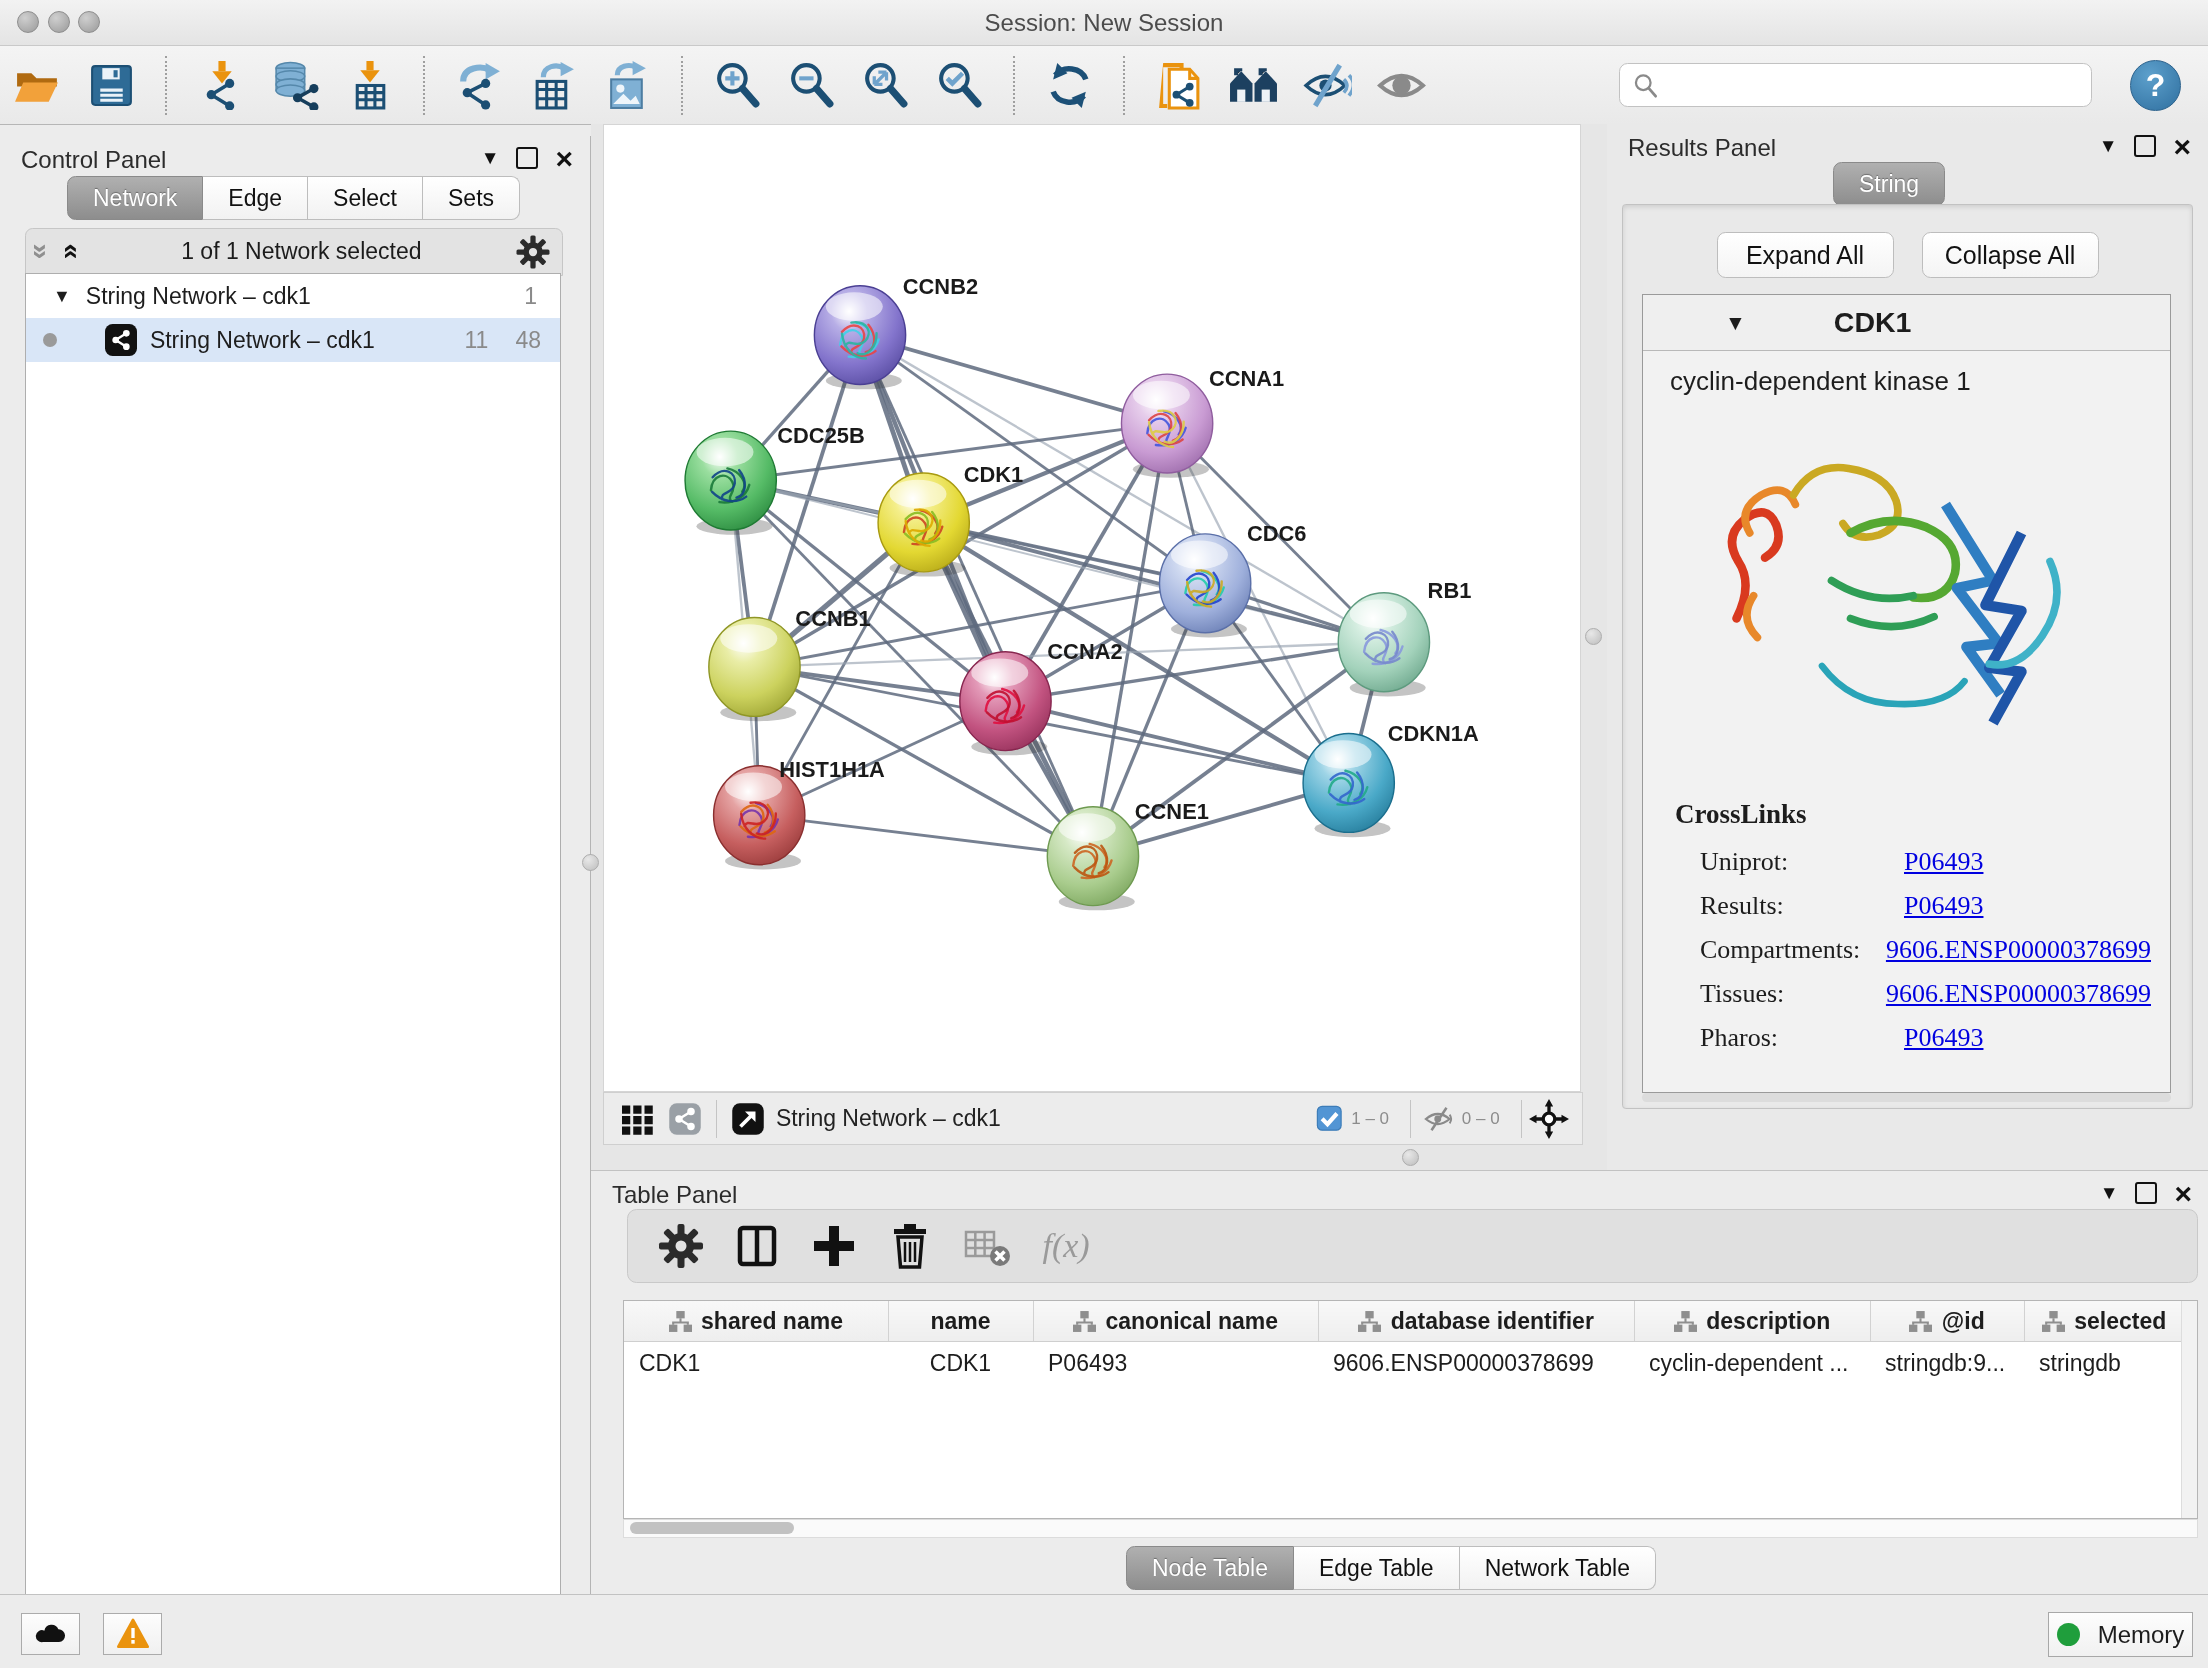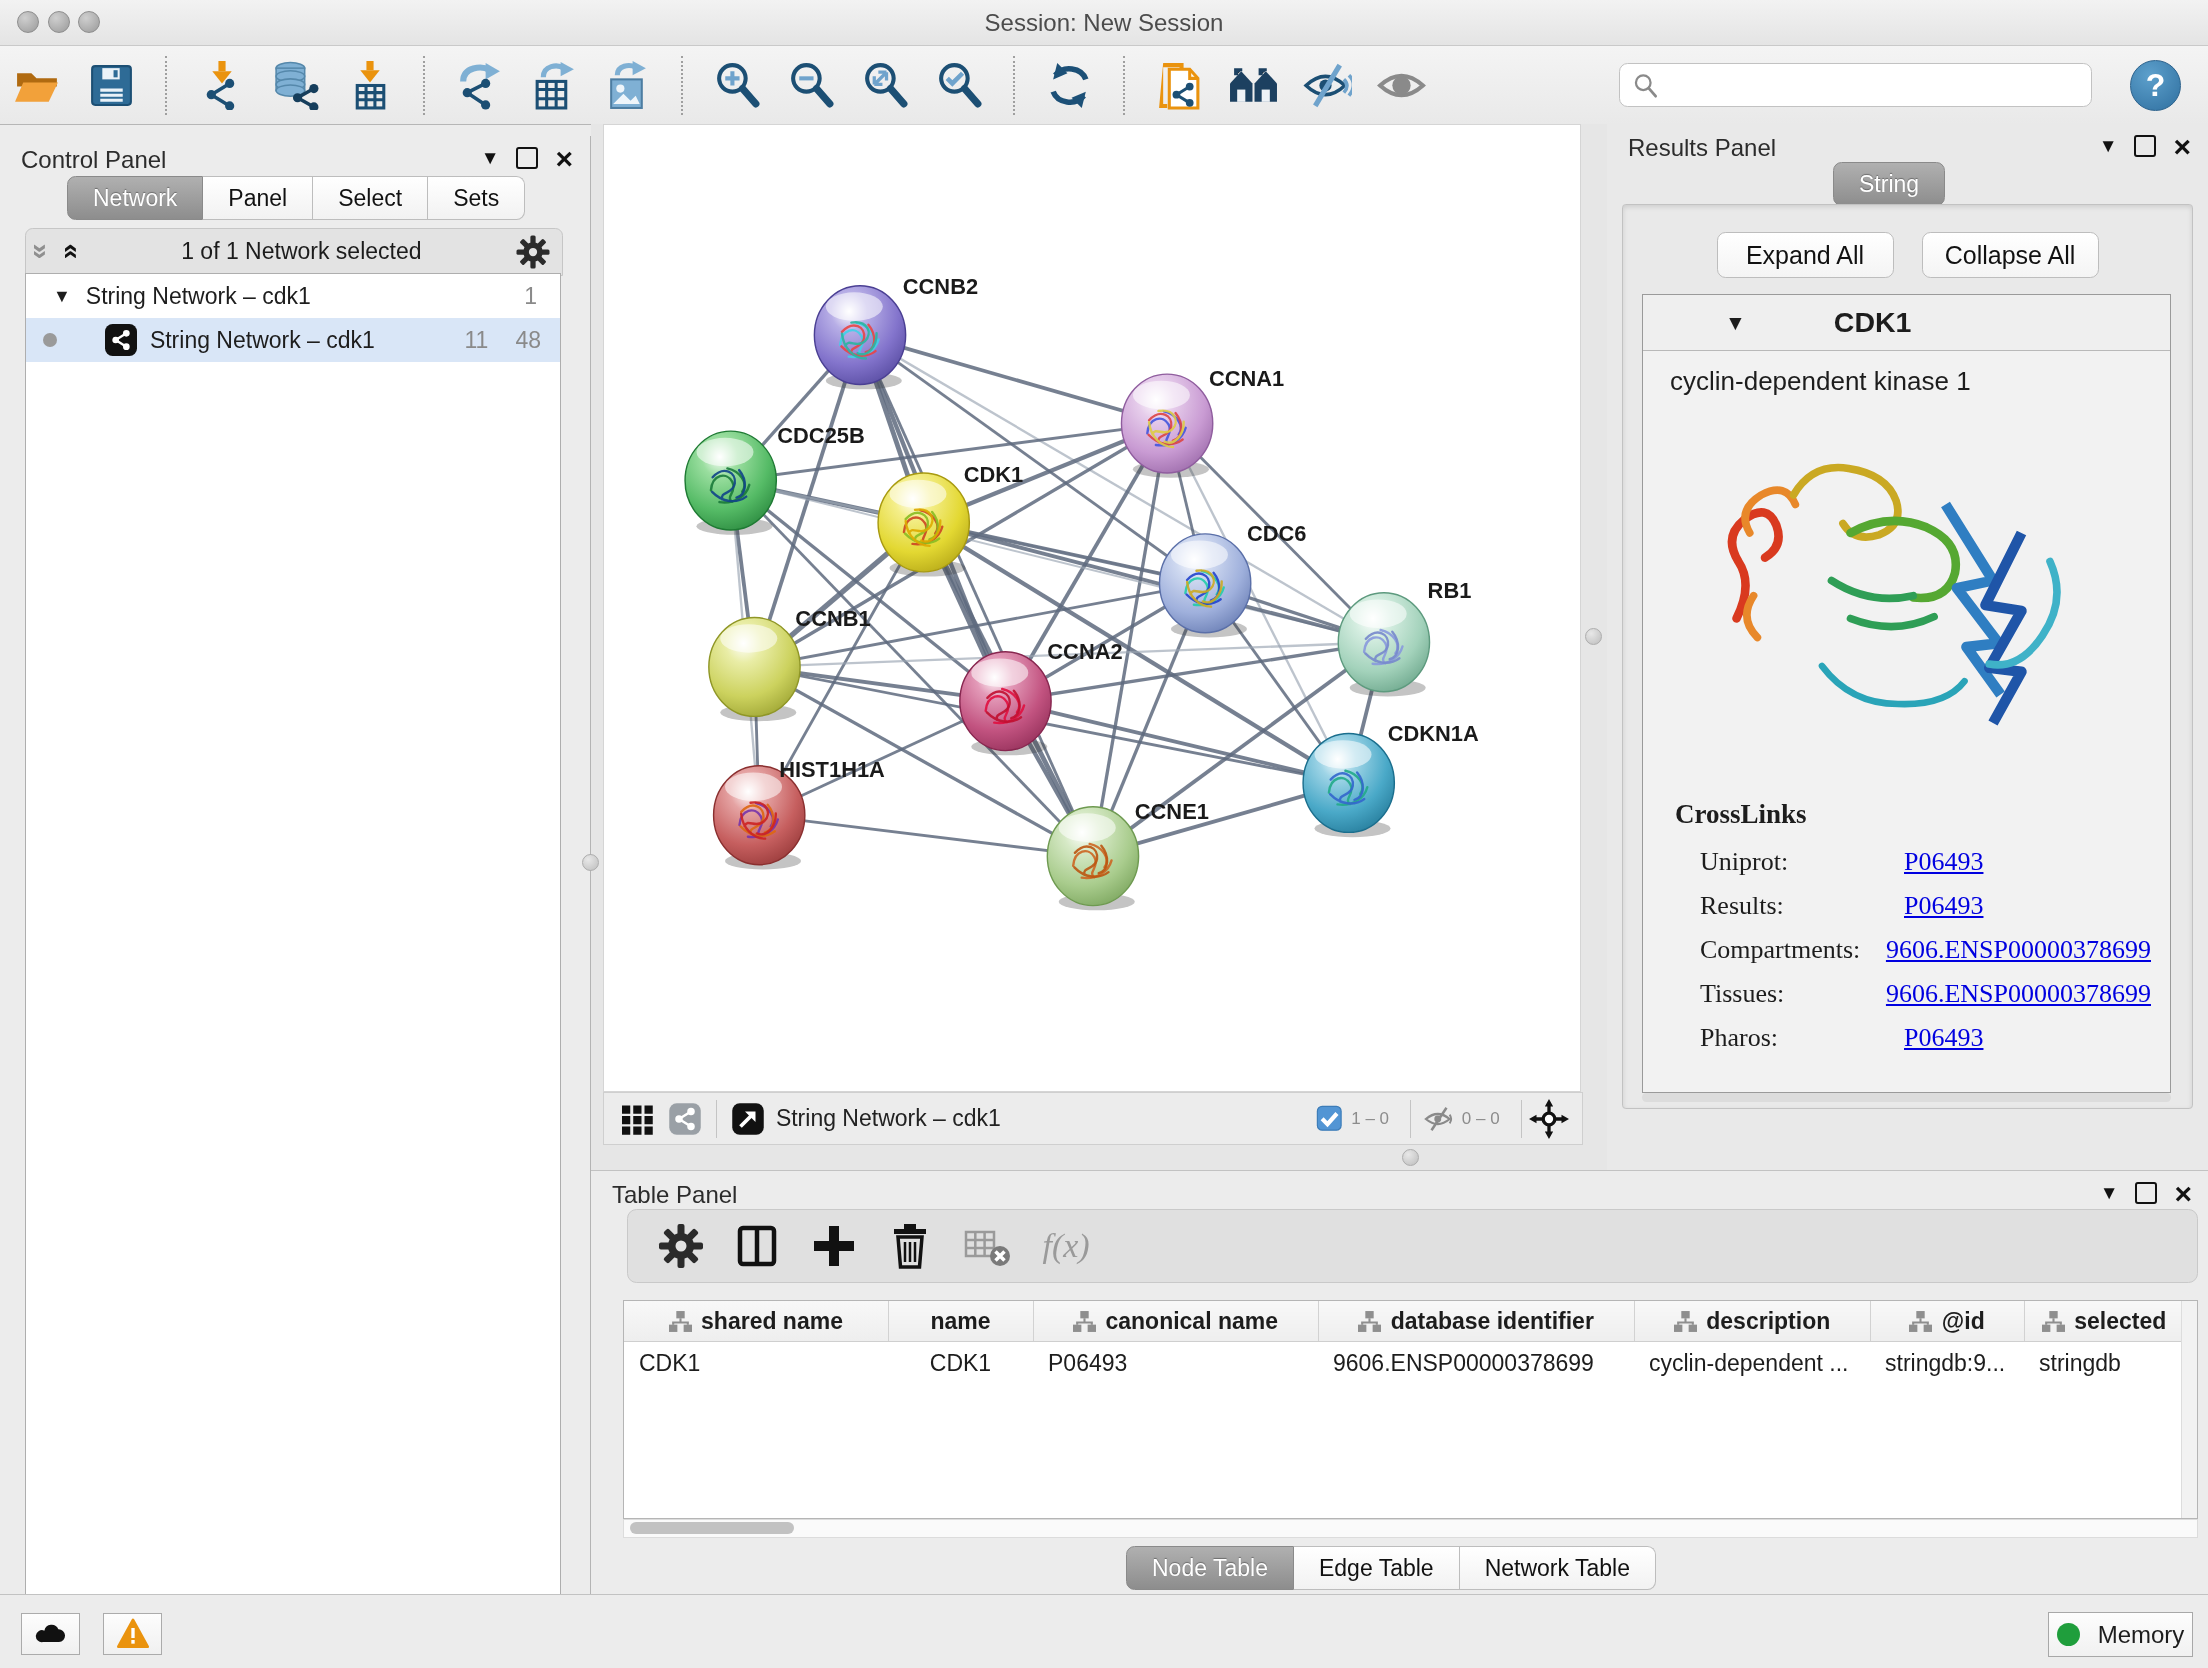--- a/index.html
+++ b/index.html
@@ -480,21 +480,21 @@
 
 <div id="control-panel">
   <div class="panel-head">Control Panel</div>
   <div class="win-ctrls">
     <span class="wc-tri">▼</span>
     <span class="wc-box"></span>
     <span class="wc-x">×</span>
   </div>
   <div id="cp-tabs" class="tabs">
       <div class="tab active">Network</div>
-      <div class="tab">Panel</div>
+      <div class="tab">Edge</div>
       <div class="tab">Select</div>
       <div class="tab">Sets</div>
     </div>
   <div id="cp-inner">
     <div id="cp-subhead">
       <span class="chev" style="color:#8f8f8f">»</span>
       <span class="chev" style="color:#111">«</span>
       <span id="cp-sel-label">1 of 1 Network selected</span>
       <svg id="cp-gear" viewBox="0 0 38 38" width="36" height="36">
           <use href="#i-gear"></use>

